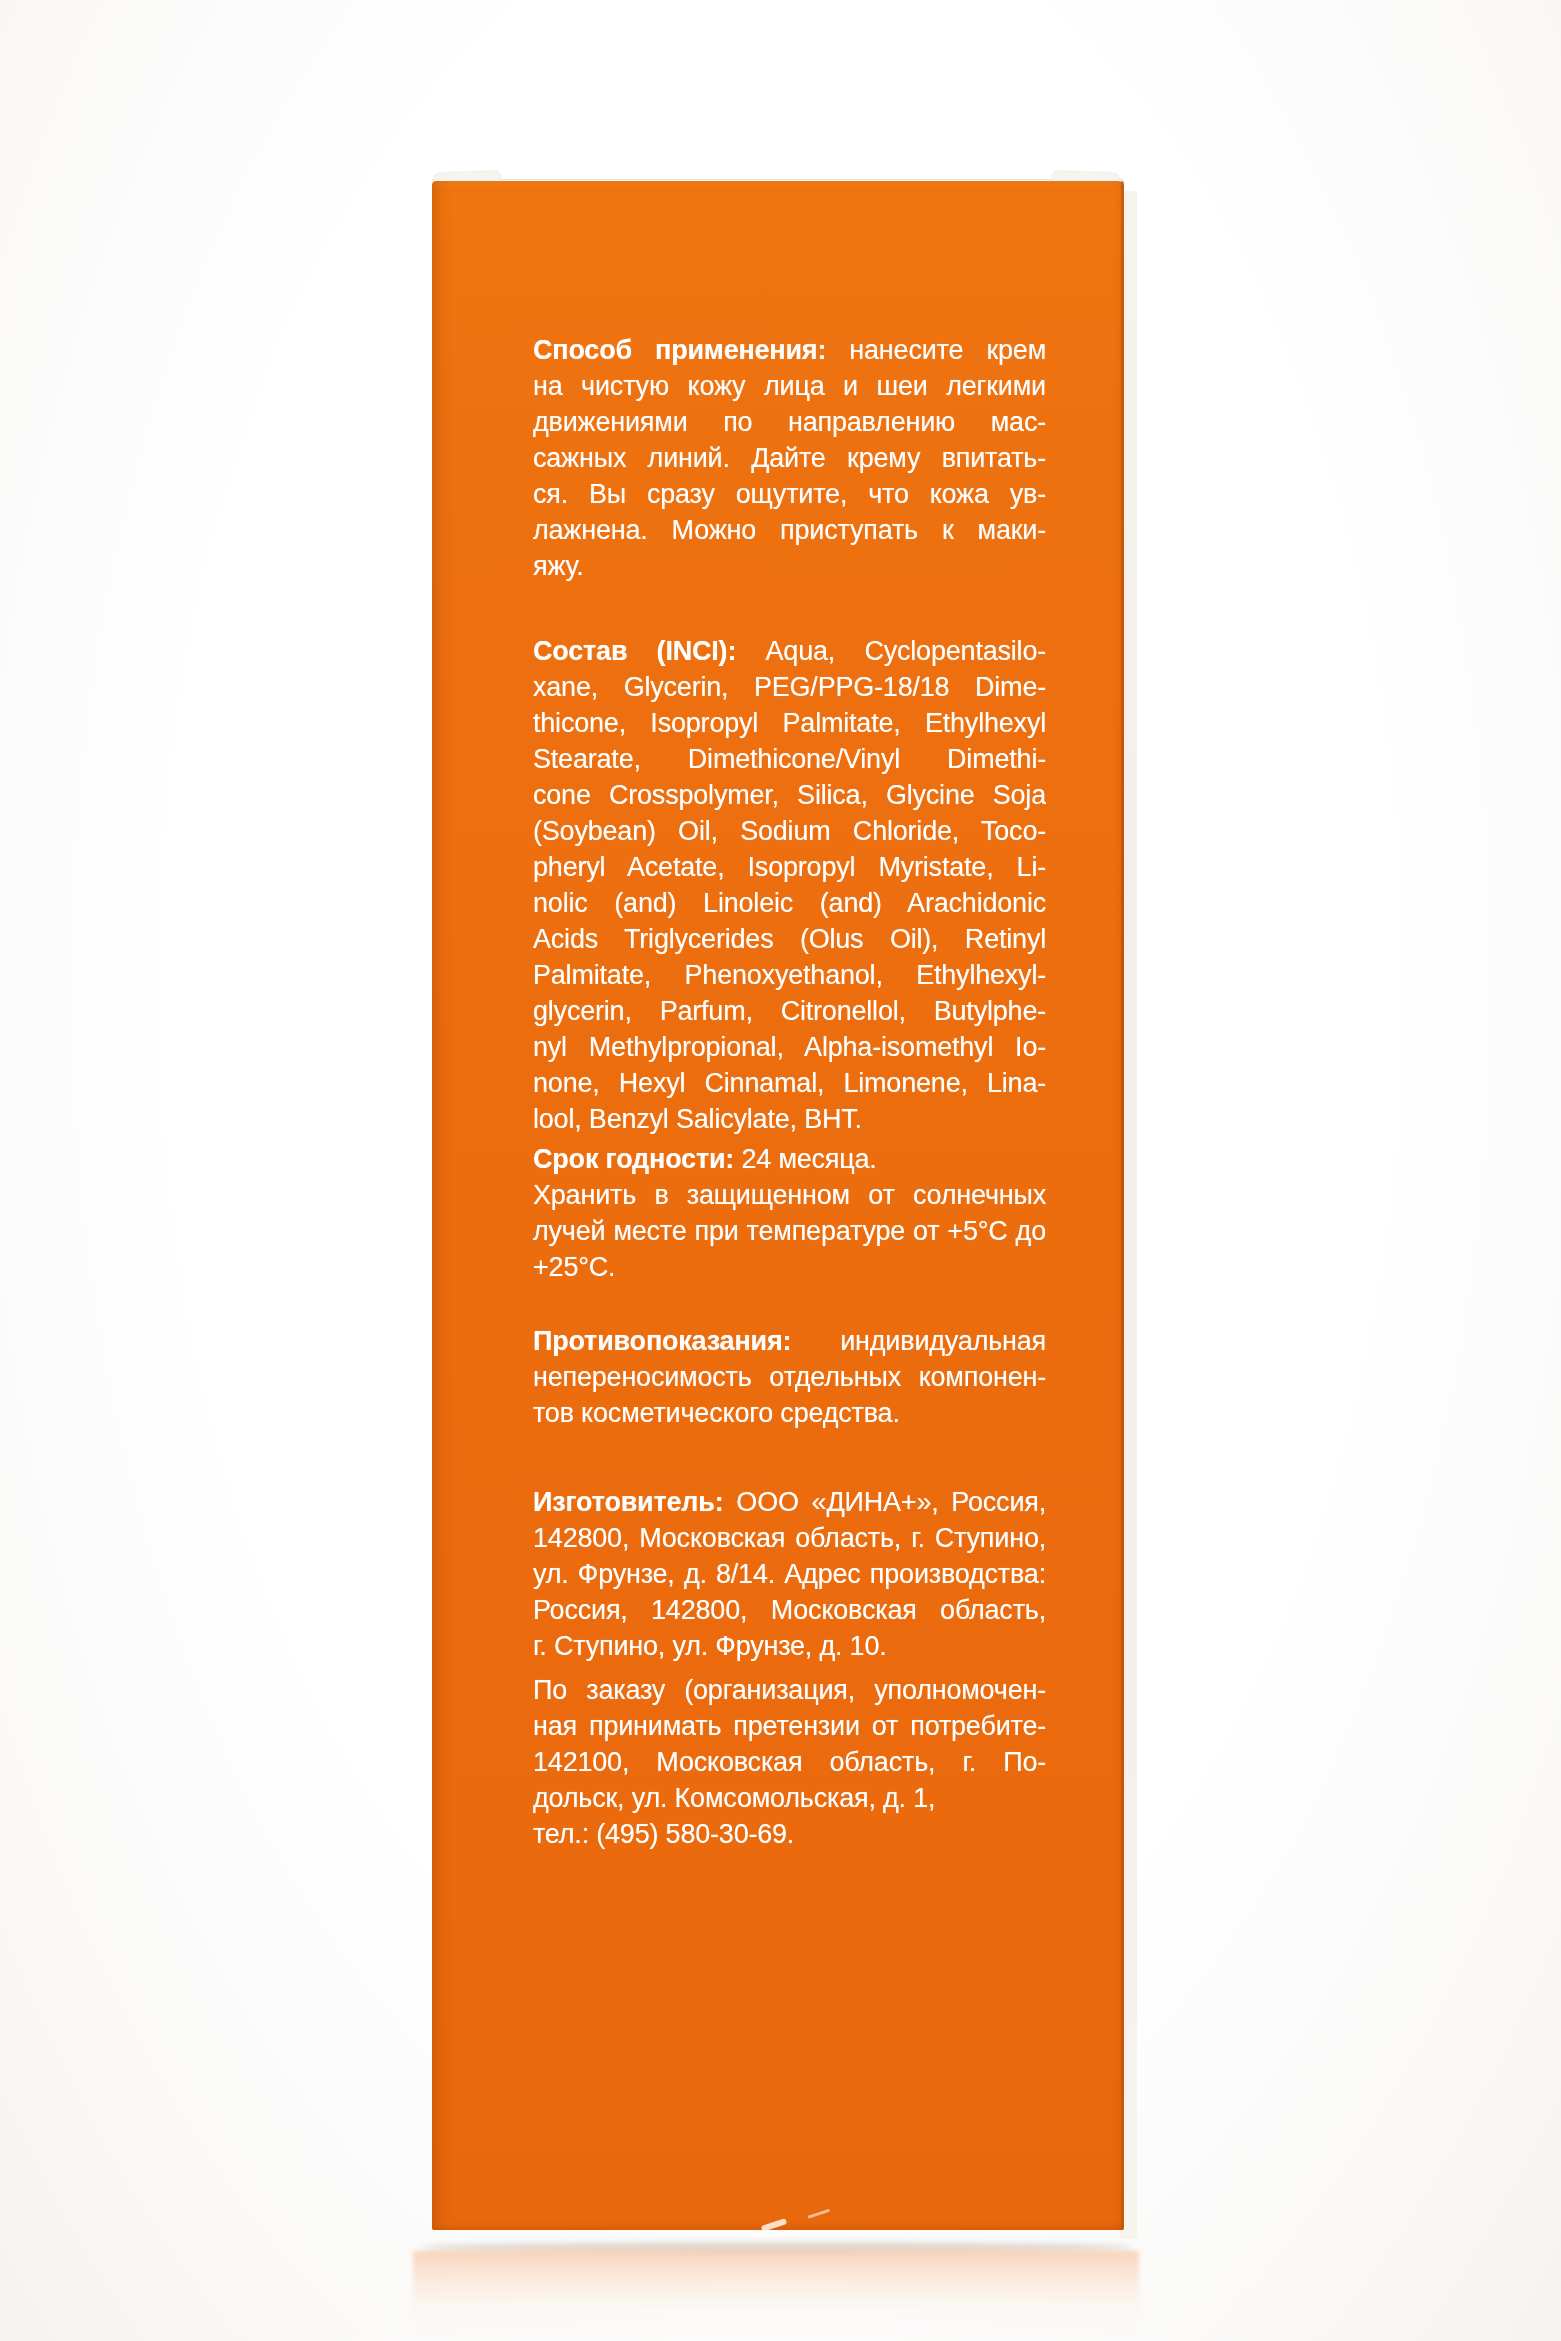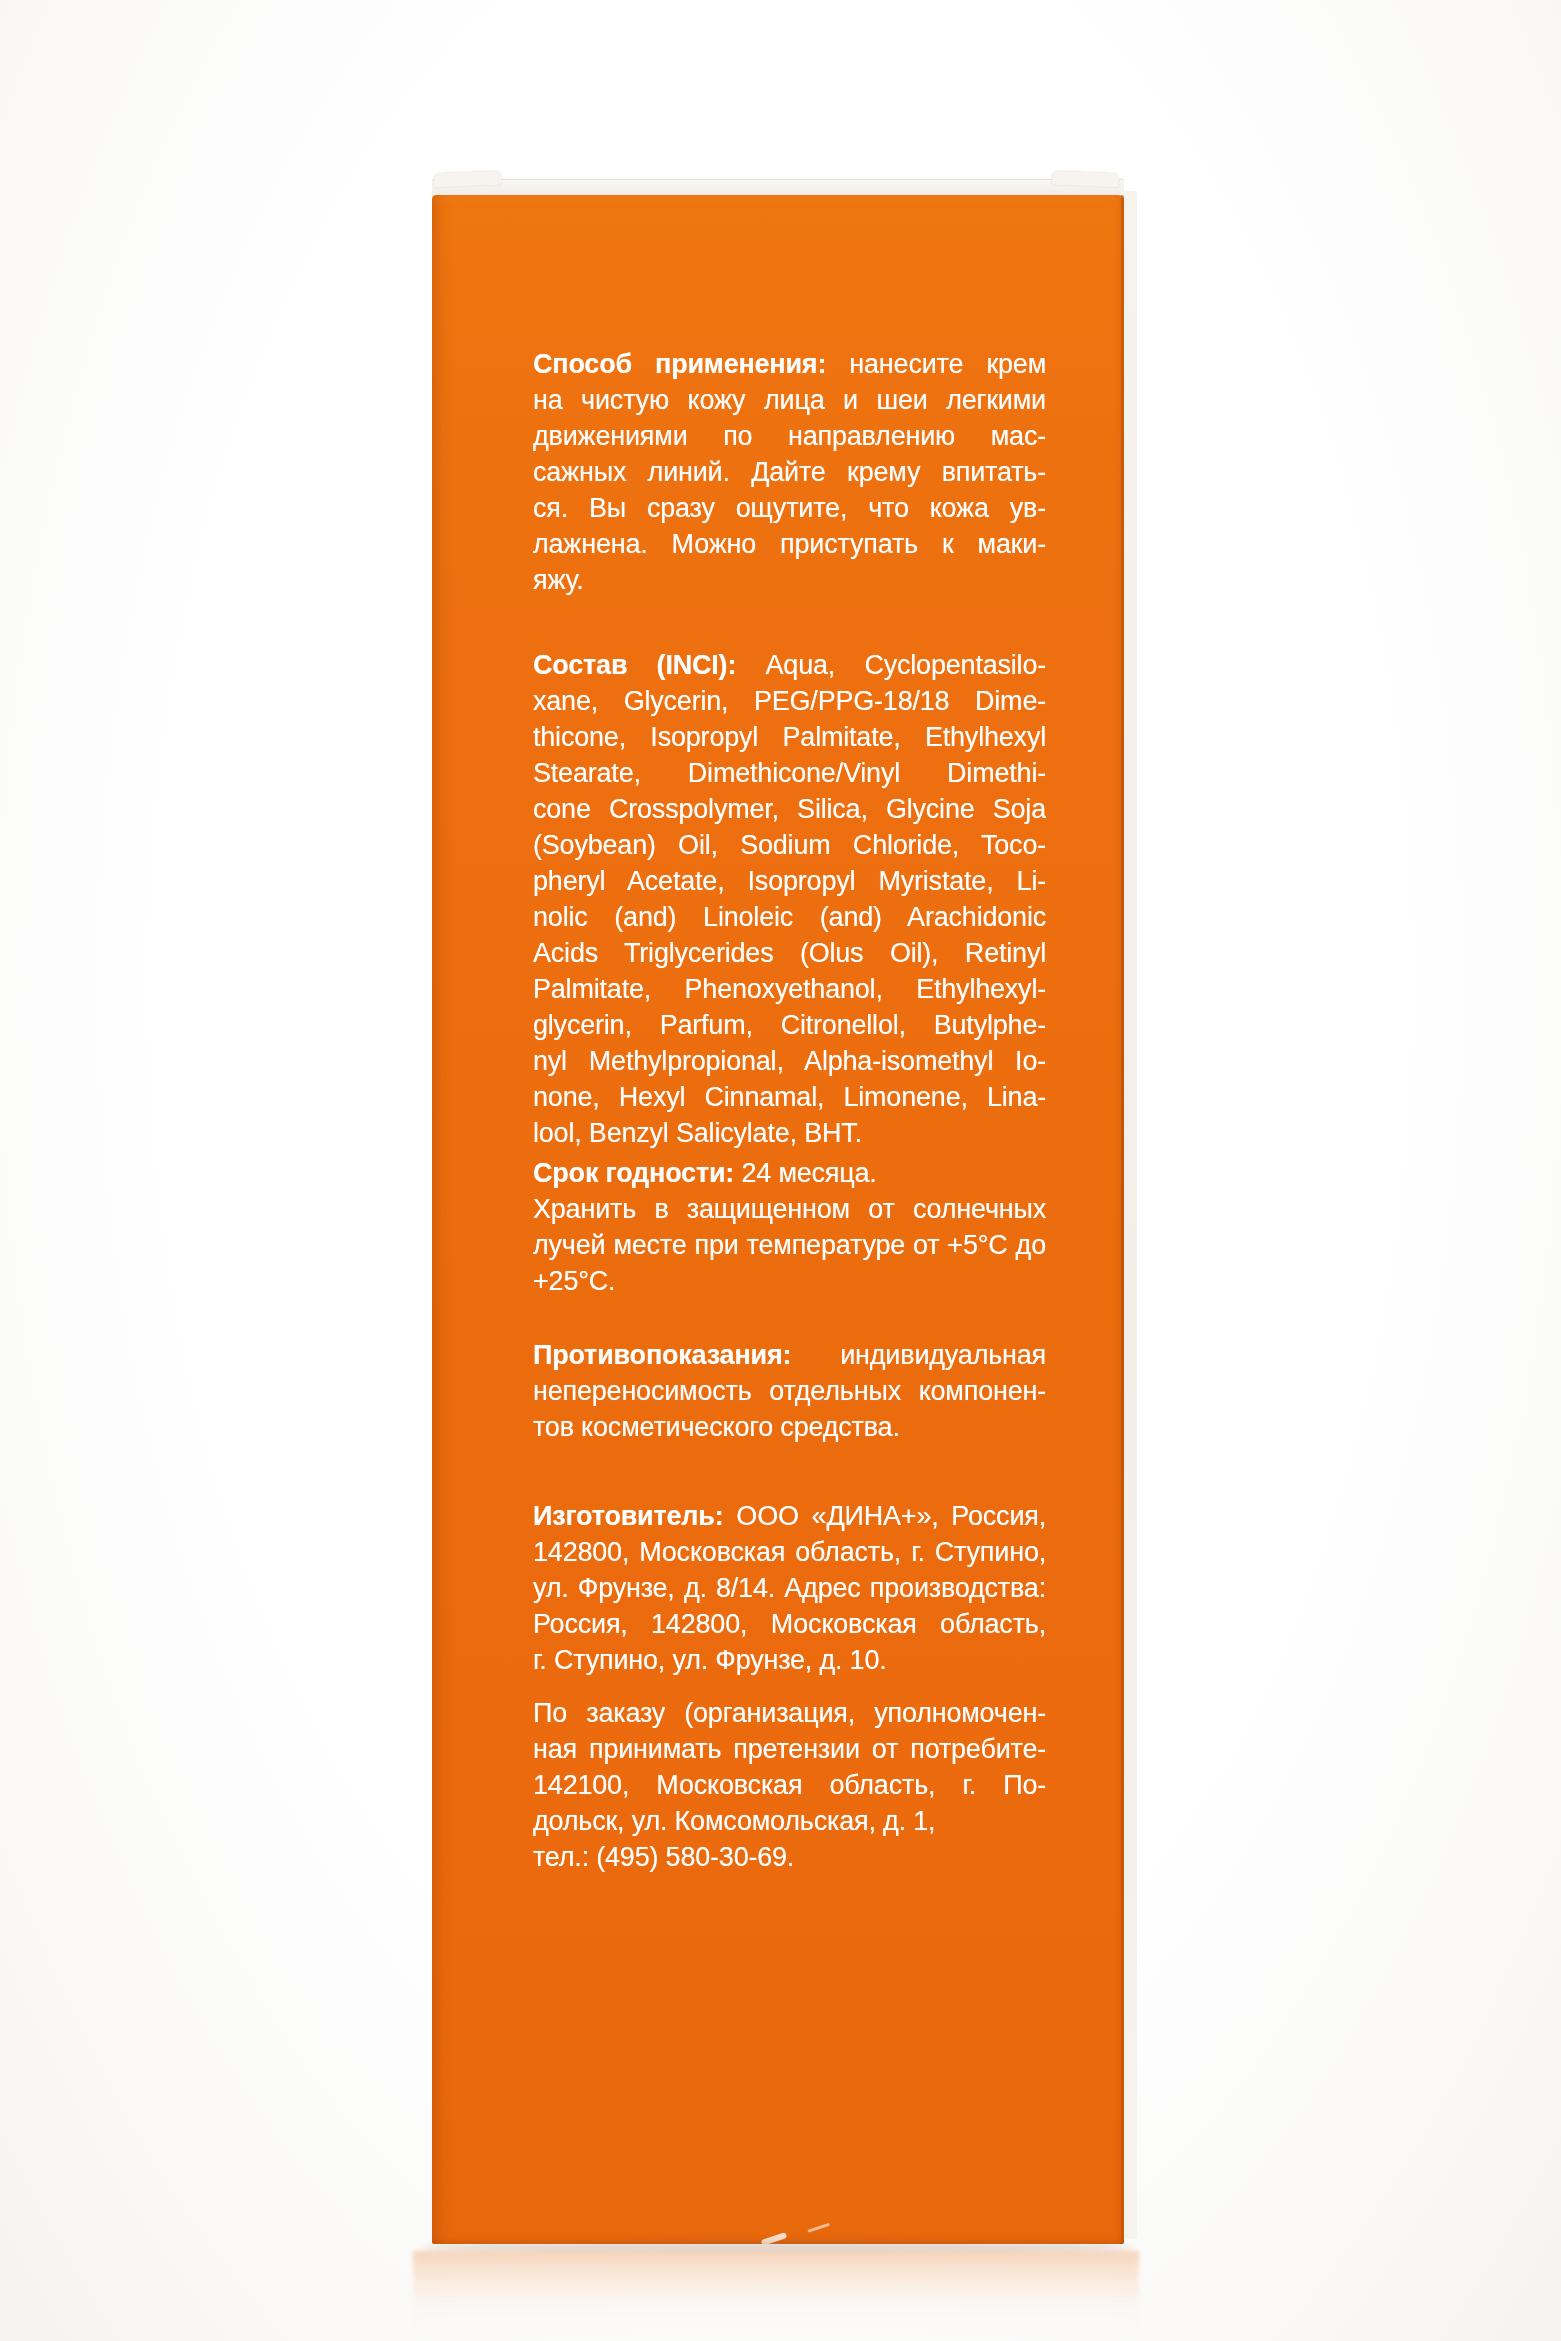--- a/index.html
+++ b/index.html
@@ -23,21 +23,21 @@
     box-shadow:0 0 1.5px rgba(180,165,145,.5);
   }
   .flap-tab.left{left:1.5px;transform:rotate(-2deg);}
   .flap-tab.right{right:4.6px;transform:rotate(2deg);}
   .side-right{
     position:absolute;left:1120px;top:191px;width:17px;height:2048px;
     background:linear-gradient(180deg,#f6f2ec, #f3eee7 60%, #f7f3ed);
     border-radius:0 3.1px 3.1px 0;
   }
   .face{
-    position:absolute;left:432px;top:195px;width:692px;height:2049px;
+    position:absolute;left:432px;top:181px;width:692px;height:2049px;
     background:linear-gradient(180deg,#f0760f 0%, #ee7110 12%, #ec6d0e 45%, #ea6a0d 80%, #e8680c 100%);
     border-radius:4.6px 6.1px 2.3px 2.3px;
     box-shadow:
       inset 12.2px 0 17px -9.2px rgba(150,55,0,.38),
       inset -6.1px 0 9.2px -6.1px rgba(150,50,0,.42),
       inset 0 7.6px 10.7px -7.6px rgba(255,160,70,.5),
       inset 0 -6.1px 7.6px -6.1px rgba(140,50,0,.25);
   }
   .face .edge-right-line{
     position:absolute;right:0;top:0;width:3.1px;height:100%;
@@ -76,21 +76,21 @@
     white-space:normal;
   }
   .line.just{text-align:justify;text-align-last:justify;}
   .line.rag{text-align:left;text-align-last:left;}
   .line b{font-weight:700;}
   .para-usage{margin-bottom:49px;}
   .para-inci{margin-bottom:4px;}
   .para-shelf{margin-bottom:0;}
   .para-storage{margin-bottom:38px;}
   .para-contra{margin-bottom:53px;}
-  .para-manufacturer{margin-bottom:17px;}
+  .para-manufacturer{margin-bottom:8px;}
   .para-distributor{margin-bottom:0;}
 </style>
 </head>
 <body>
 
 <div class="photo">
 
   <div class="top-flap">
     <div class="flap-tab left"></div>
     <div class="flap-tab right"></div>

